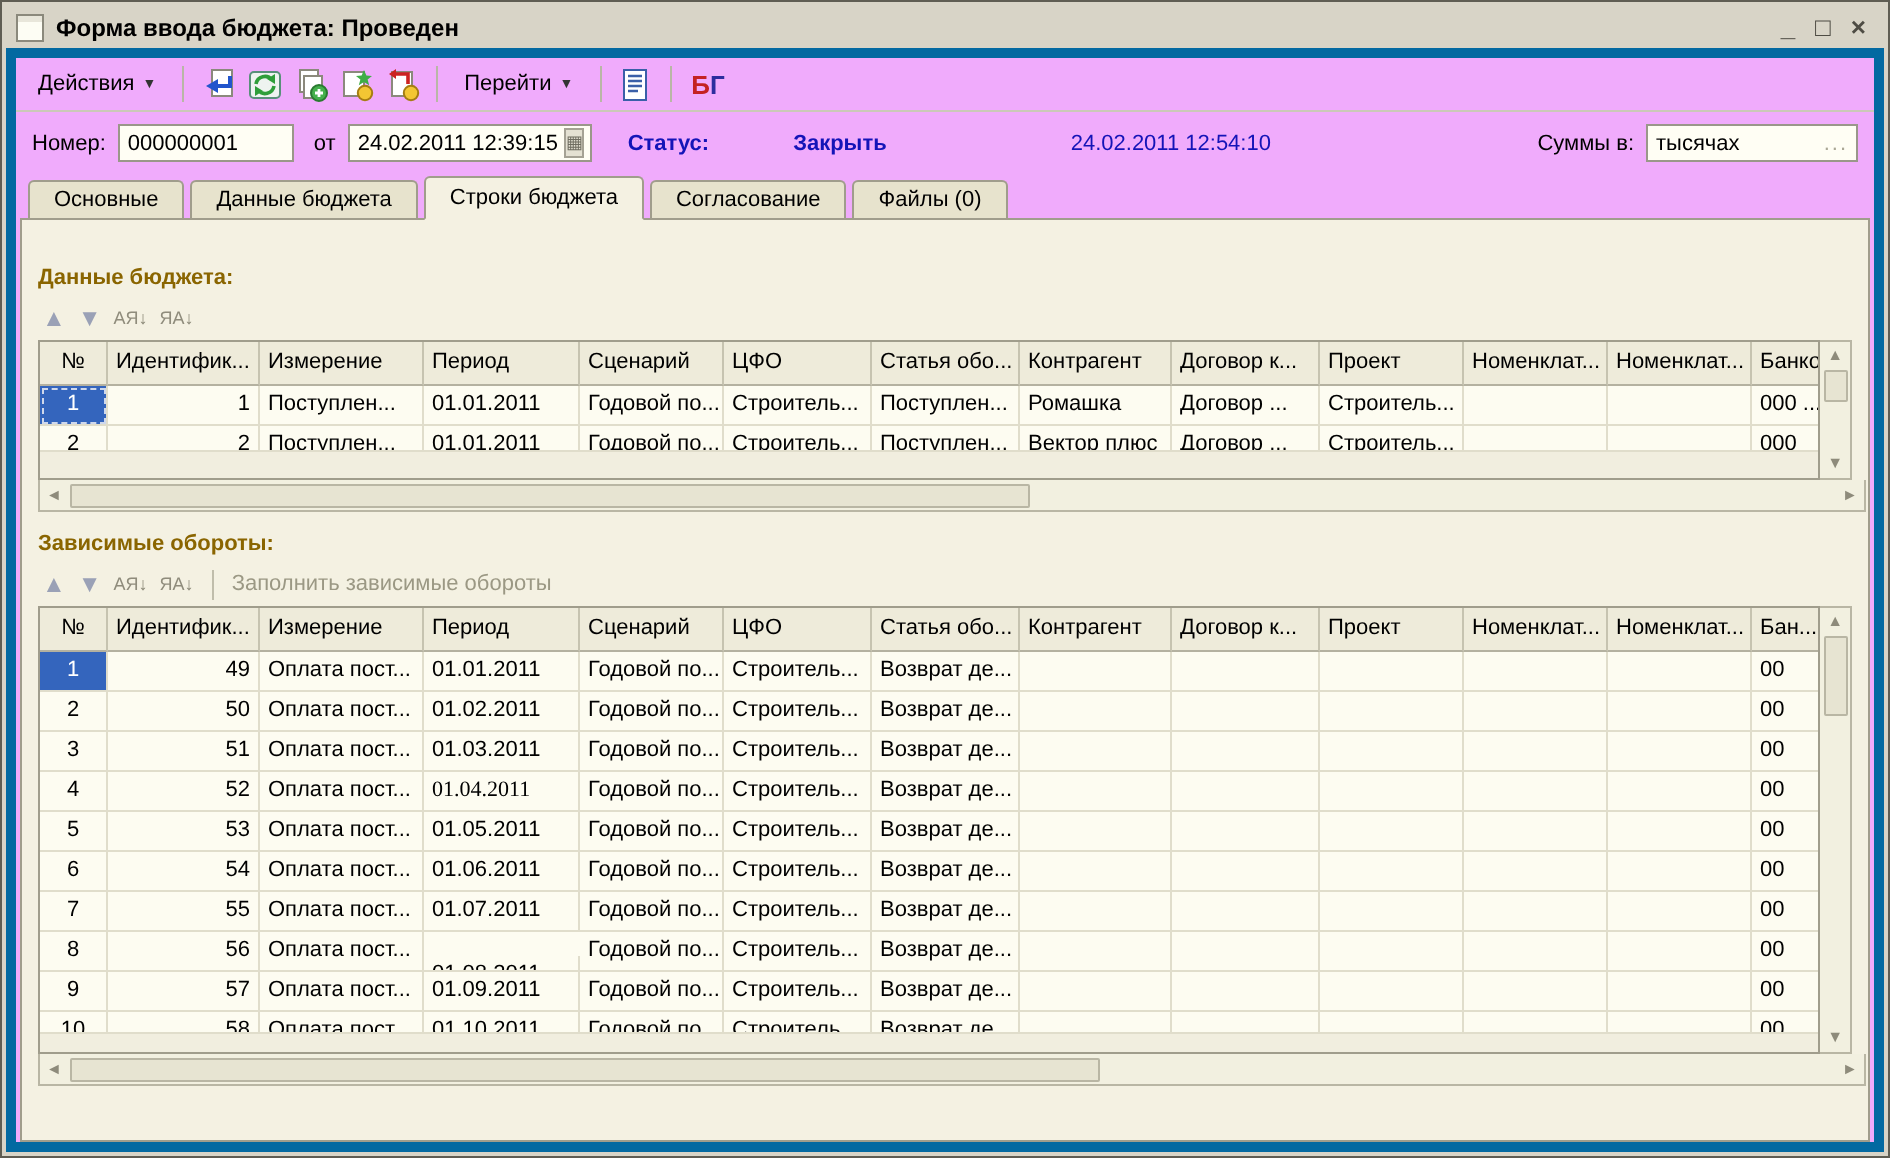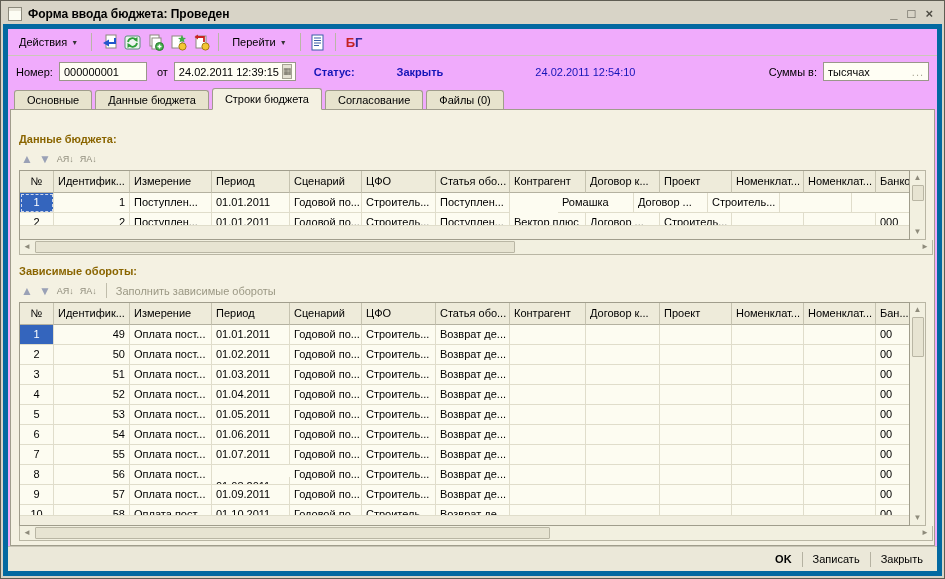--- a/index.html
+++ b/index.html
@@ -229,21 +229,21 @@
                 <div class="th" style="width: 60px;">Банко...</div>
               </div>
               <div class="tr">
                 <div class="td sel dash" style="width: 34px; text-align: center;">1</div>
                 <div class="td" style="width: 76px; text-align: right;">1</div>
                 <div class="td" style="width: 82px; text-align: left;">Поступлен...</div>
                 <div class="td" style="width: 78px; text-align: left;">01.01.2011</div>
                 <div class="td" style="width: 72px; text-align: left;">Годовой по...</div>
                 <div class="td" style="width: 74px; text-align: left;">Строитель...</div>
                 <div class="td" style="width: 74px; text-align: left;">Поступлен...</div>
-                <div class="td" style="width: 76px; text-align: left; margin-left: 48px;">Ромашка</div>
+                <div class="td" style="width: 76px; text-align: left;">Ромашка</div>
                 <div class="td" style="width: 74px; text-align: left;">Договор ...</div>
                 <div class="td" style="width: 72px; text-align: left;">Строитель...</div>
                 <div class="td" style="width: 72px; text-align: left;"></div>
                 <div class="td" style="width: 72px; text-align: left;"></div>
                 <div class="td" style="width: 60px; text-align: left;">000 ...</div>
               </div>
               <div class="tr" style="height: 13px; overflow: hidden;">
                 <div class="td" style="width: 34px; text-align: center;">2</div>
                 <div class="td" style="width: 76px; text-align: right;">2</div>
                 <div class="td" style="width: 82px; text-align: left;">Поступлен...</div>
@@ -345,21 +345,21 @@
                 <div class="td" style="width: 74px; text-align: left;"></div>
                 <div class="td" style="width: 72px; text-align: left;"></div>
                 <div class="td" style="width: 72px; text-align: left;"></div>
                 <div class="td" style="width: 72px; text-align: left;"></div>
                 <div class="td" style="width: 60px; text-align: left;">00</div>
               </div>
               <div class="tr">
                 <div class="td" style="width: 34px; text-align: center;">4</div>
                 <div class="td" style="width: 76px; text-align: right;">52</div>
                 <div class="td" style="width: 82px; text-align: left;">Оплата пост...</div>
-                <div class="td" style="width: 78px; text-align: left;">01.04.2011</div>
+                <div class="td" style="width: 78px; text-align: left; font-family: Liberation Serif, serif;">01.04.2011</div>
                 <div class="td" style="width: 72px; text-align: left;">Годовой по...</div>
                 <div class="td" style="width: 74px; text-align: left;">Строитель...</div>
                 <div class="td" style="width: 74px; text-align: left;">Возврат де...</div>
                 <div class="td" style="width: 76px; text-align: left;"></div>
                 <div class="td" style="width: 74px; text-align: left;"></div>
                 <div class="td" style="width: 72px; text-align: left;"></div>
                 <div class="td" style="width: 72px; text-align: left;"></div>
                 <div class="td" style="width: 72px; text-align: left;"></div>
                 <div class="td" style="width: 60px; text-align: left;">00</div>
               </div>
@@ -464,22 +464,15 @@
       </div>
       <div class="hscroll" style="width:914px;">
         <span class="sc-btn">◄</span>
         <div class="h-thumb" style="width:515px;"></div>
         <div class="sp"></div>
         <span class="sc-btn">►</span>
       </div>
 
     </div>
 
-    <div class="statusbar">
-      <span class="sb-btn bold">OK</span>
-      <div class="sb-sep"></div>
-      <span class="sb-btn">Записать</span>
-      <div class="sb-sep"></div>
-      <span class="sb-btn">Закрыть</span>
-    </div>
 
   </div>
 </div>
 
 </body></html>

